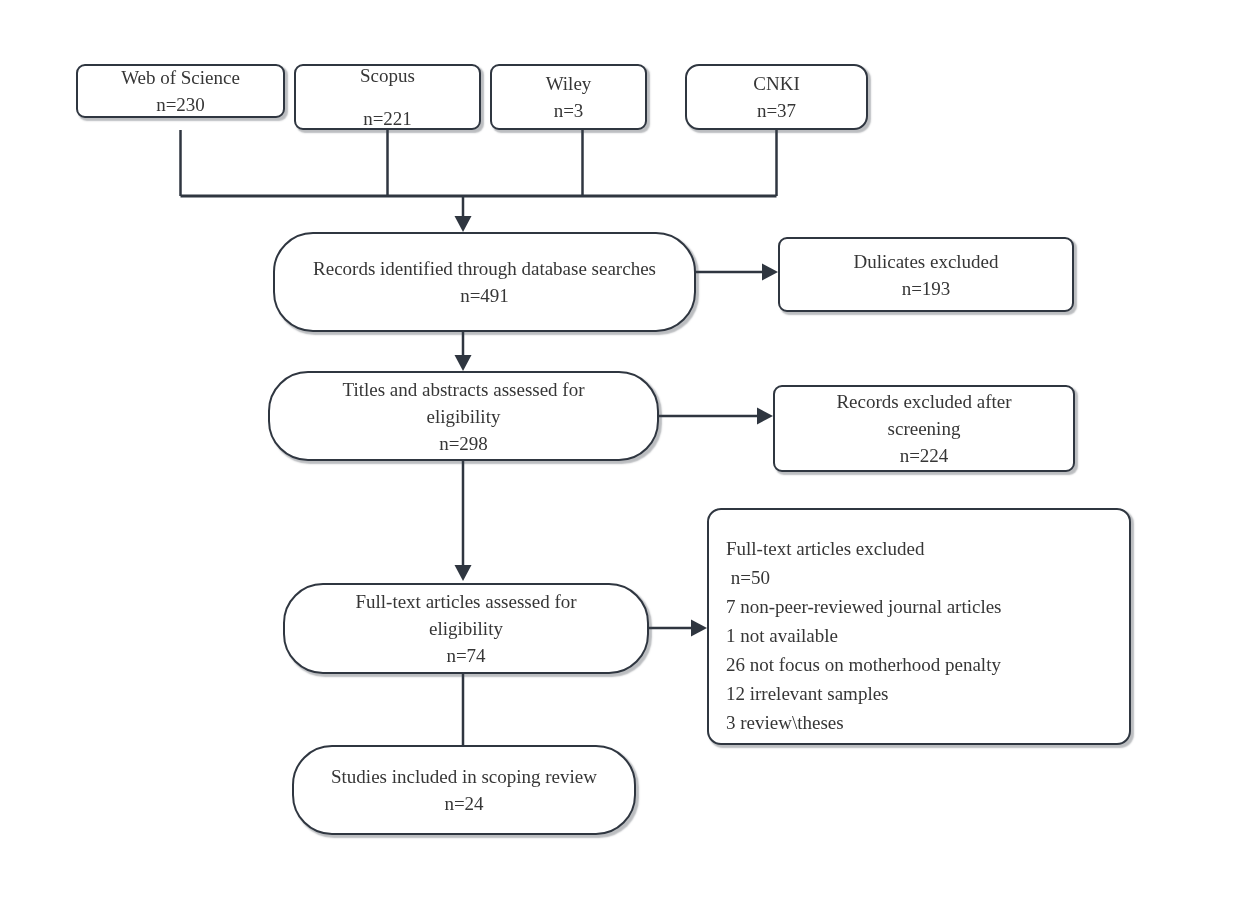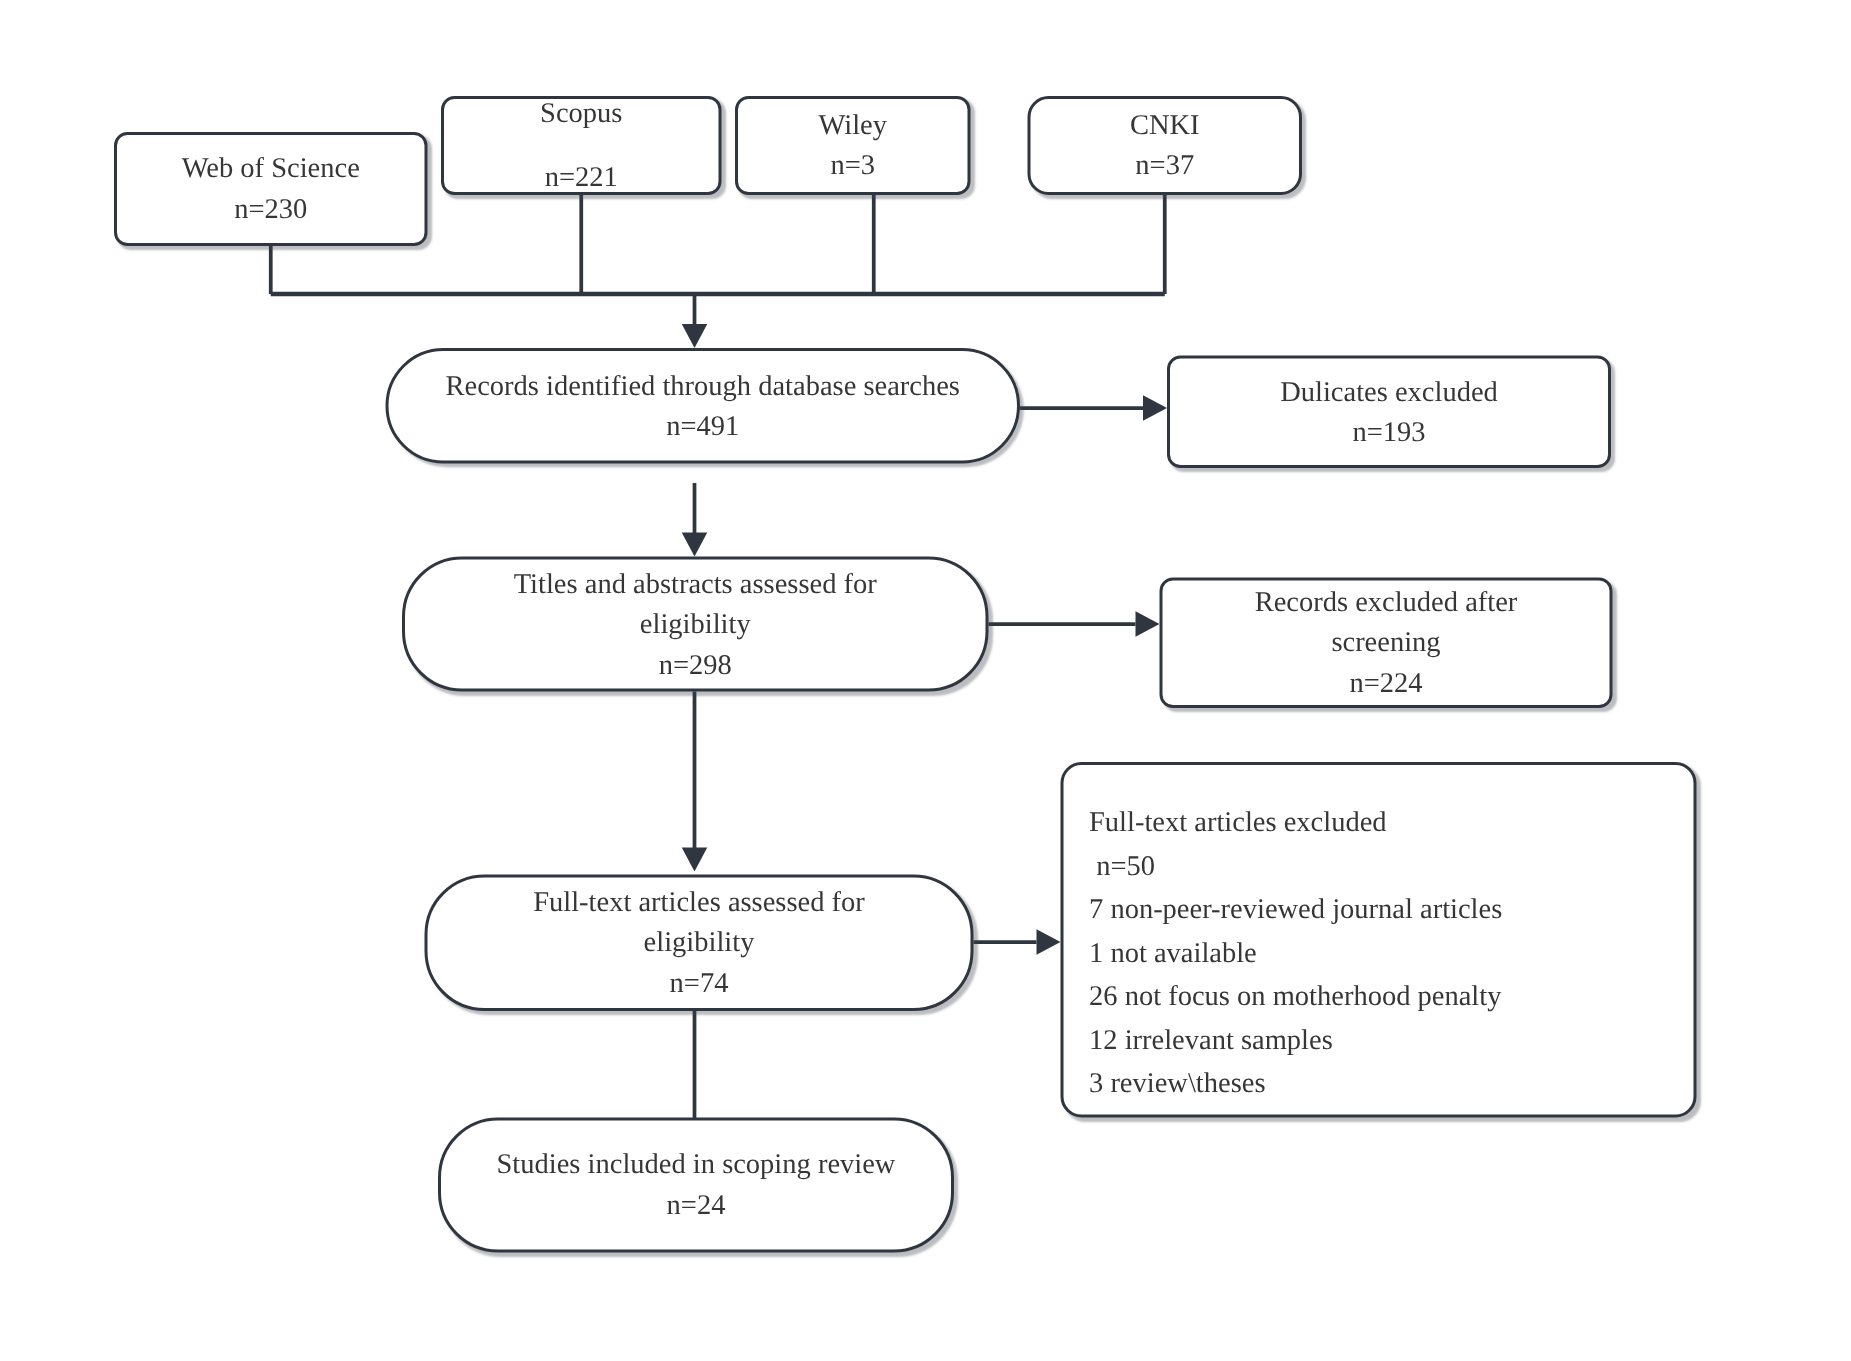--- a/index.html
+++ b/index.html
@@ -83,38 +83,38 @@
       <polygon points="454.5,216 471.5,216 463,232"></polygon>
       <polygon points="454.5,355 471.5,355 463,371"></polygon>
       <polygon points="762,263.5 762,280.5 778,272"></polygon>
       <polygon points="454.5,565 471.5,565 463,581"></polygon>
       <polygon points="757,407.5 757,424.5 773,416"></polygon>
       <polygon points="691,619.5 691,636.5 707,628"></polygon>
       <polygon points="454.5,750 471.5,750 463,766"></polygon>
     </g>
   </svg>
 
-  <div class="node rect" style="left:76px; top:64px; width:209px; height:76px;margin-top:24px;">
+  <div class="node rect" style="left:76px; top:64px; width:209px; height:54px;">
     <span class="line">Web of Science</span>
     <span class="line">n=230</span>
   </div>
   <div class="node rect" style="left:294px; top:64px; width:187px; height:66px;gap:16px;">
     <span class="line">Scopus</span>
     <span class="line">n=221</span>
   </div>
   <div class="node rect" style="left:490px; top:64px; width:157px; height:66px;">
     <span class="line">Wiley</span>
     <span class="line">n=3</span>
   </div>
   <div class="node rect" style="left:685px; top:64px; width:183px; height:66px;border-radius:14px;">
     <span class="line">CNKI</span>
     <span class="line">n=37</span>
   </div>
 
-  <div class="node stadium" style="left:257px; top:232px; width:423px; height:77px;">
+  <div class="node stadium" style="left:273px; top:232px; width:423px; height:100px;">
     <span class="line">Records identified through database searches</span>
     <span class="line">n=491</span>
   </div>
 
   <div class="node rect" style="left:778px; top:237px; width:296px; height:75px;">
     <span class="line">Dulicates excluded</span>
     <span class="line">n=193</span>
   </div>
 
   <div class="node stadium" style="left:268px; top:371px; width:391px; height:90px;">

